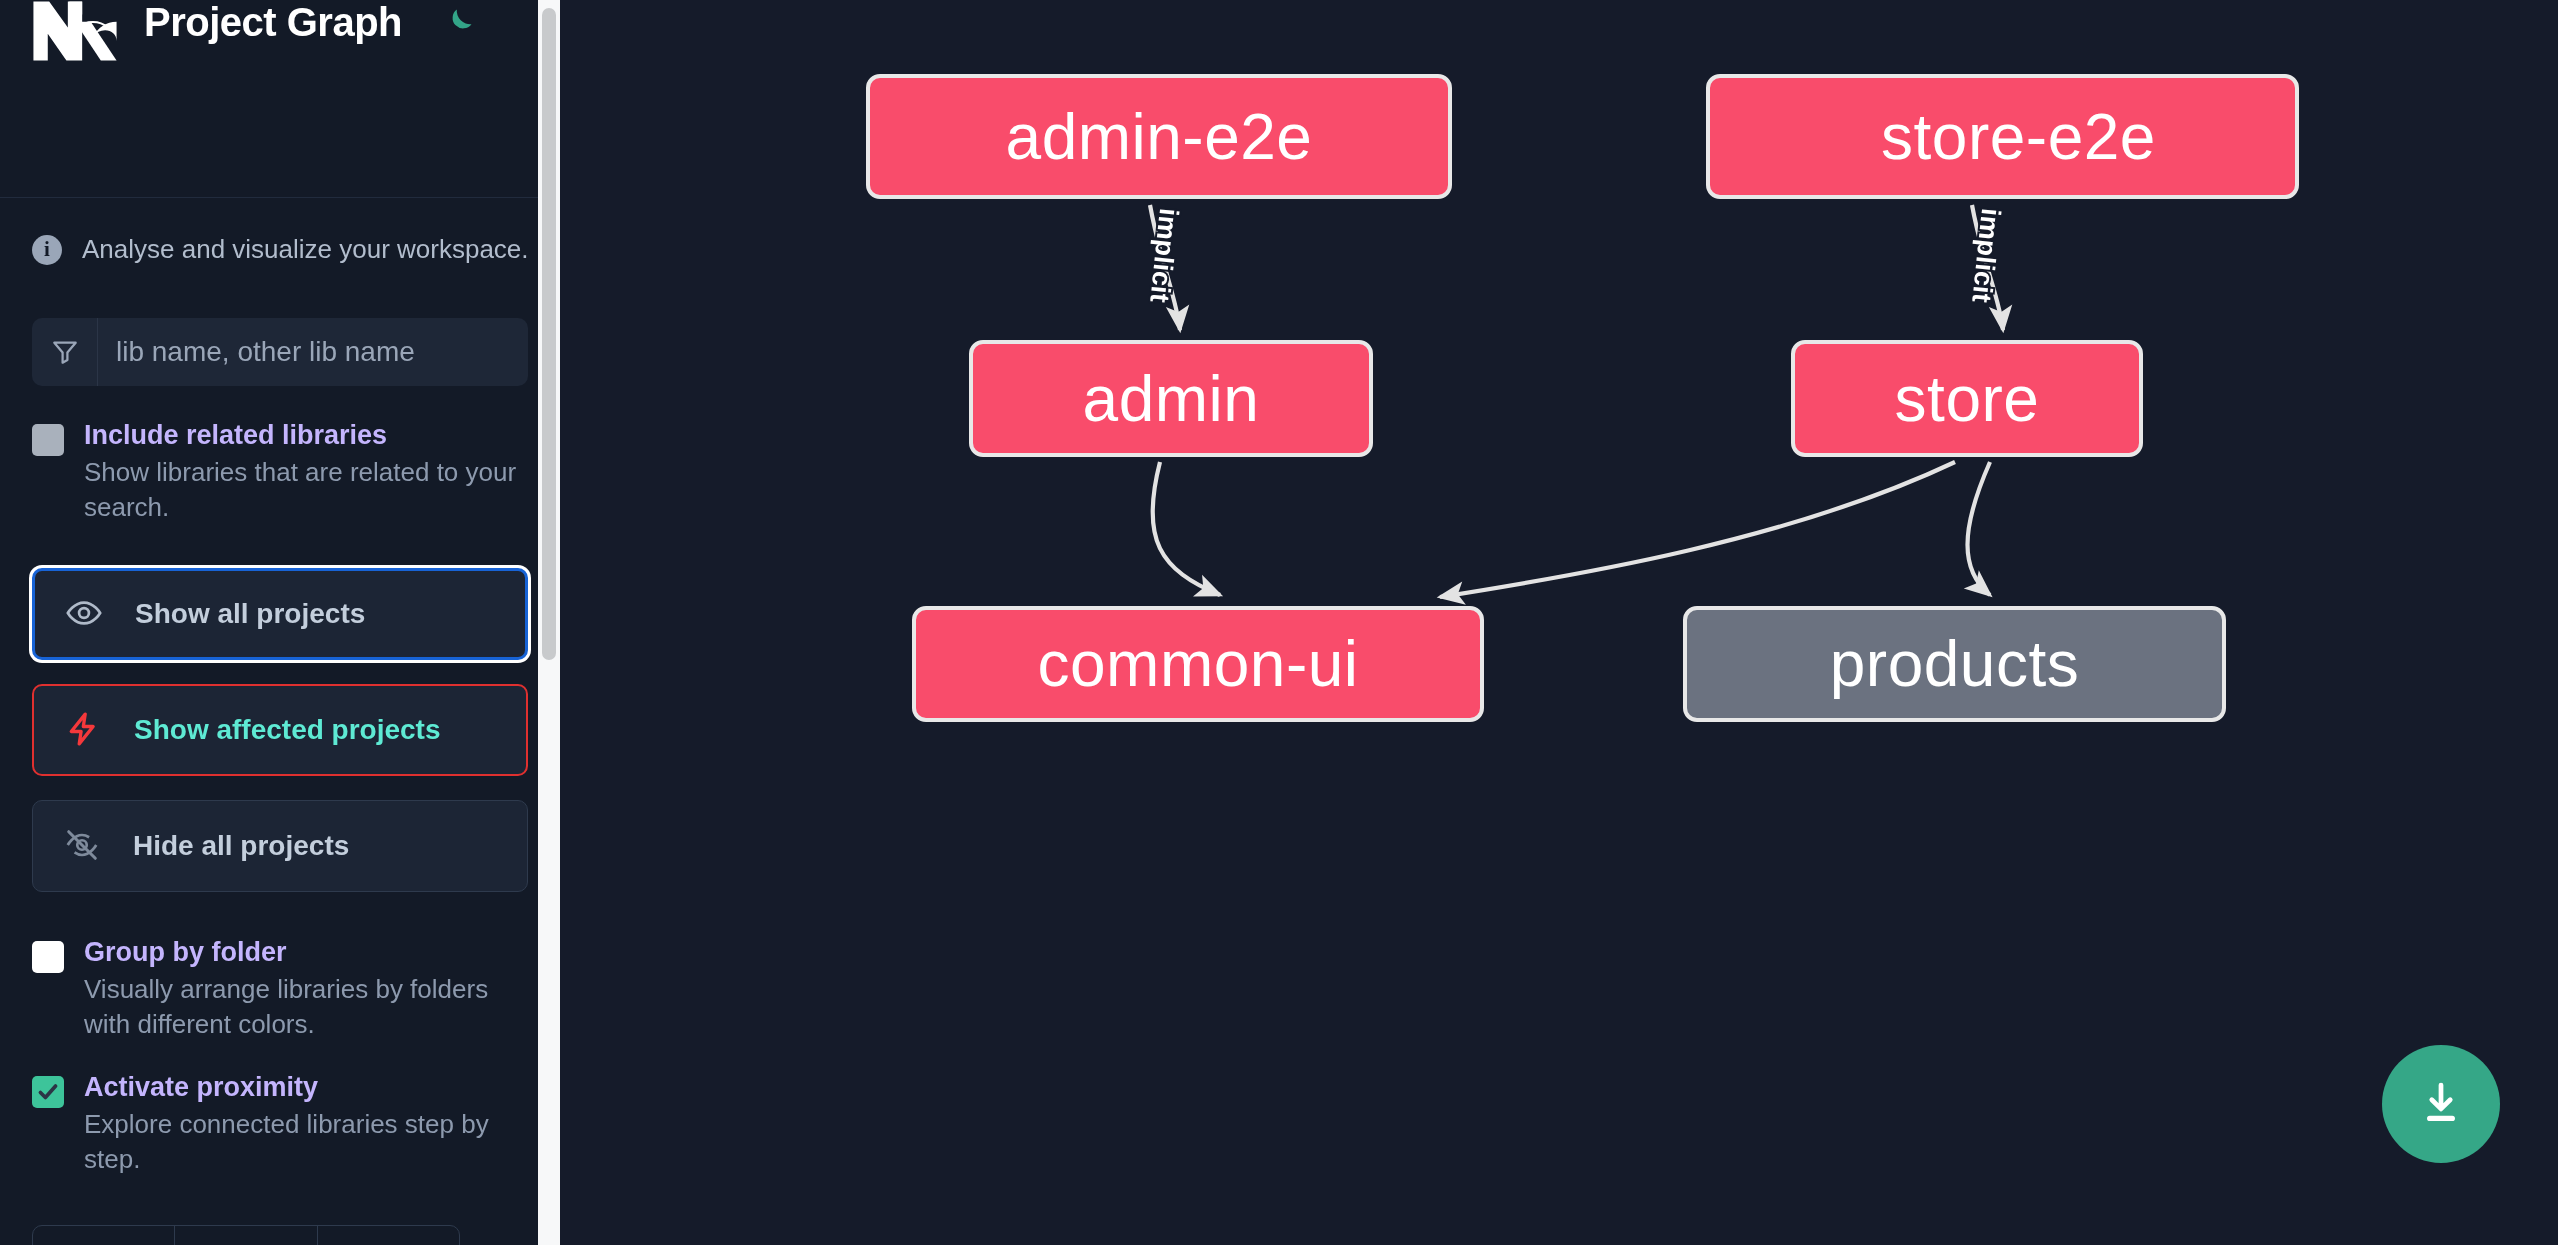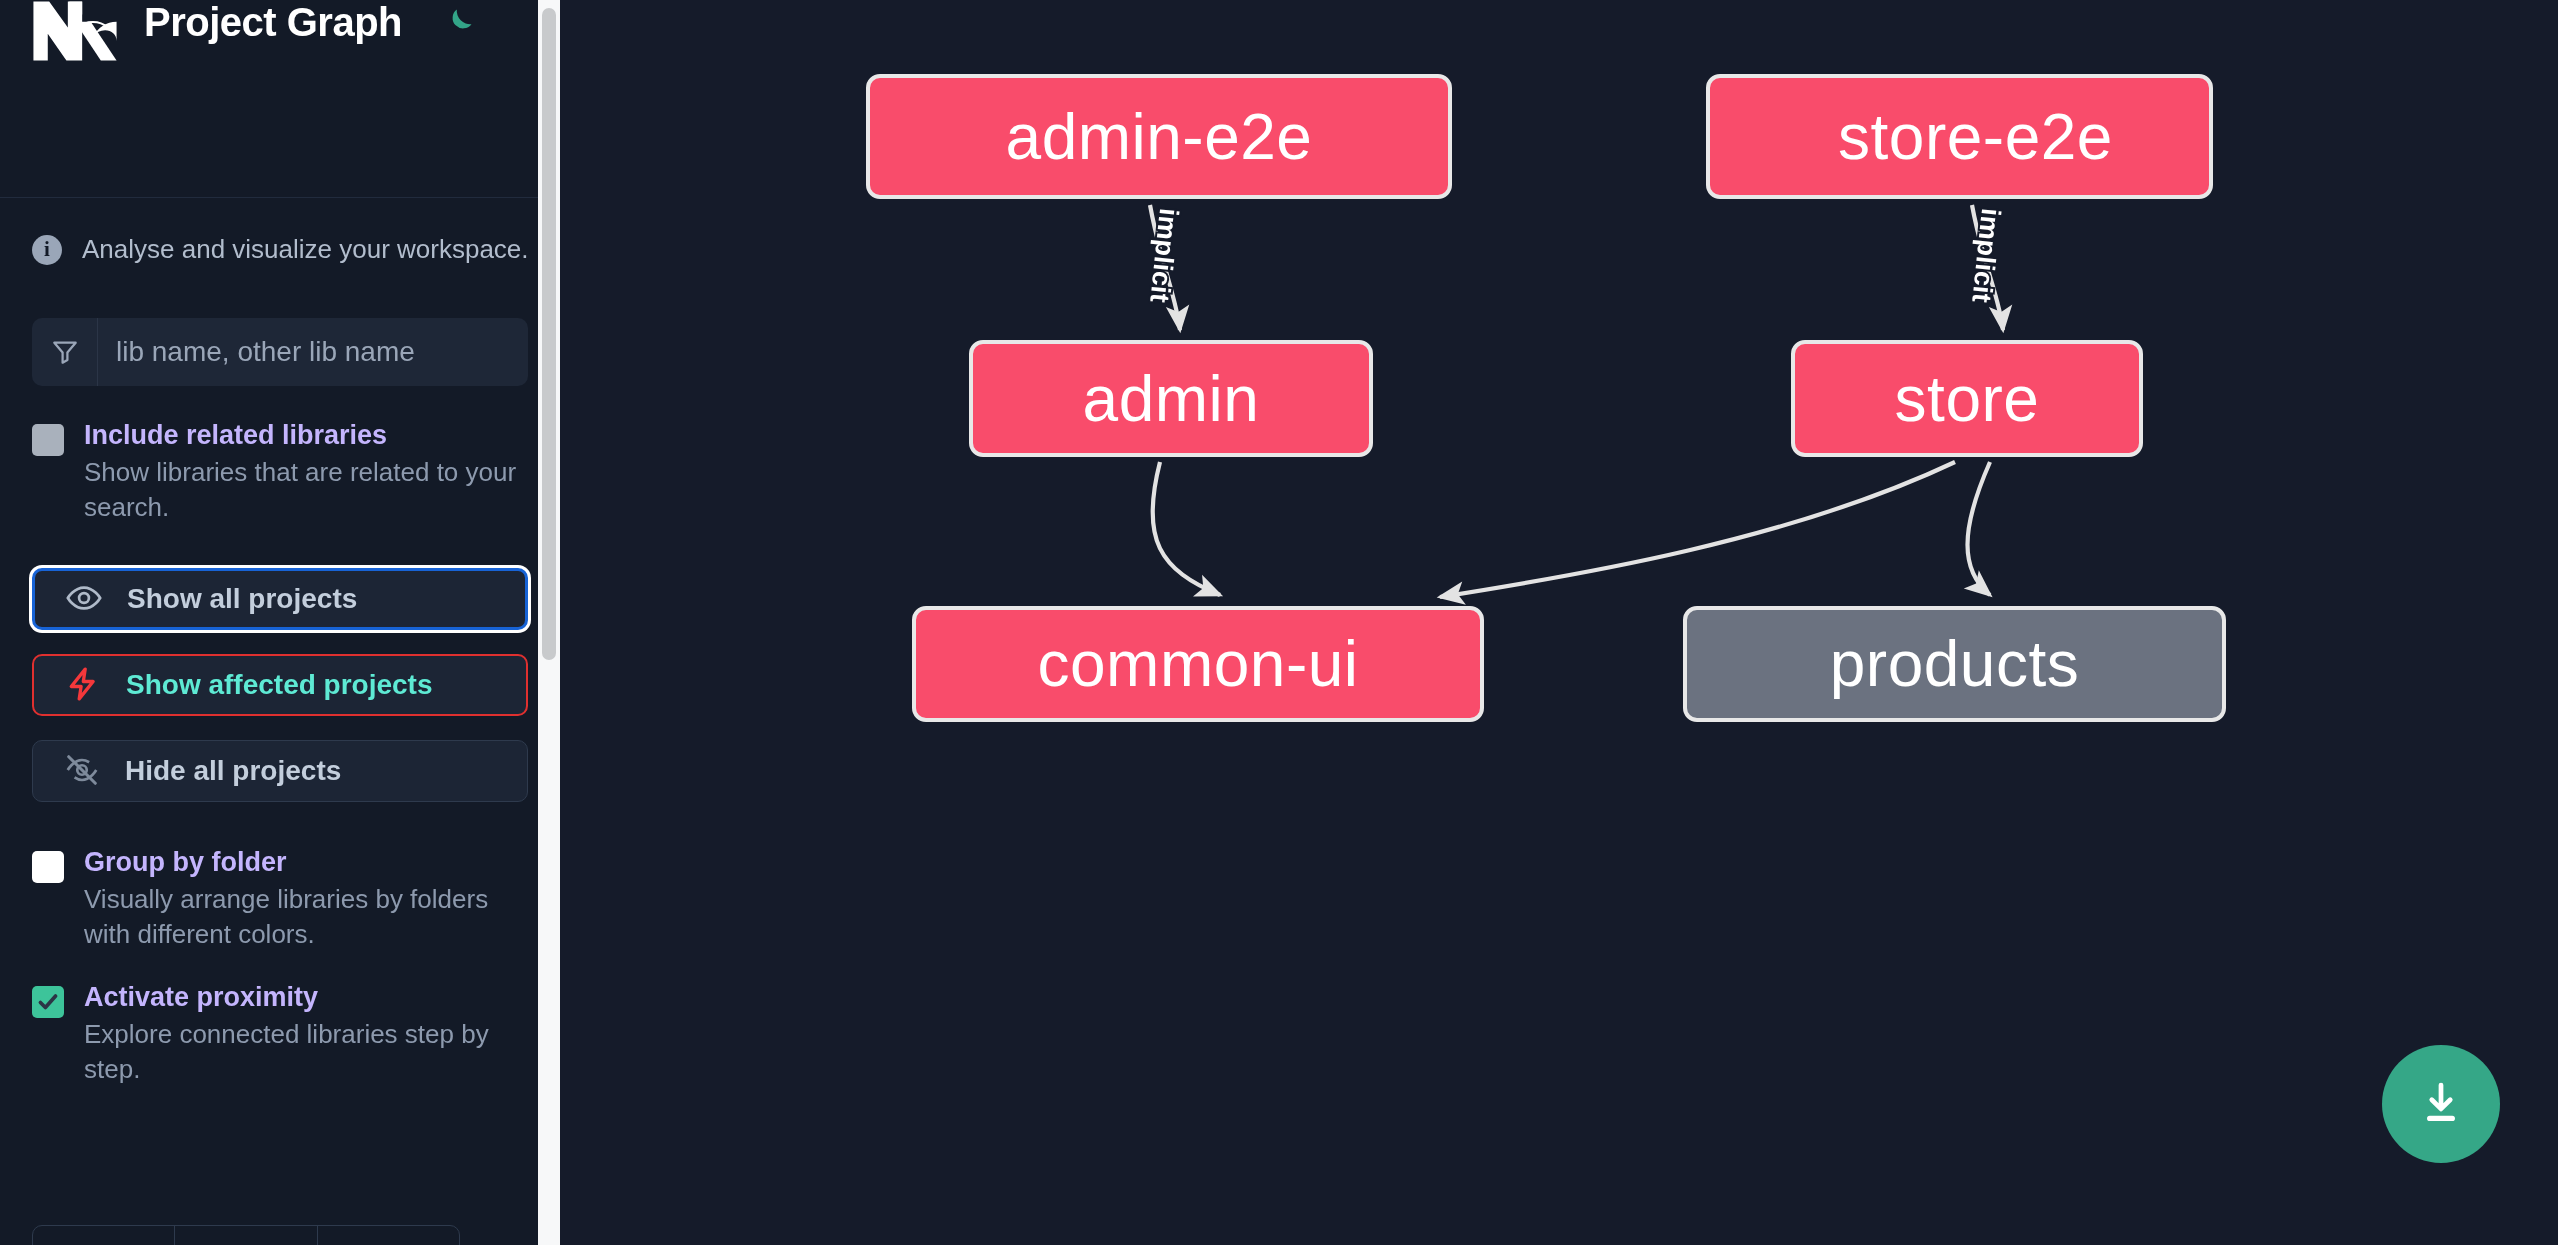--- a/index.html
+++ b/index.html
@@ -96,26 +96,26 @@
   }
   .chk-desc {
     font-size: 26px; color: #8D9AAE; line-height: 1.32;
     margin-top: 4px; max-width: 440px;
   }
 
   
   .btn-stack { margin-top: 44px; display: flex; flex-direction: column; gap: 24px; }
   .gbtn {
     position: relative;
-    height: 62px;
+    height: 92px;
     background: #1C2535;
     border: 1px solid #2E3A4D;
     border-radius: 10px;
     display: flex; align-items: center;
-    padding-left: 30px; gap: 24px;
+    padding-left: 30px; gap: 32px;
     cursor: pointer;
     font-family: "Liberation Sans", sans-serif;
   }
   .gbtn .lbl { font-size: 28px; font-weight: 700; color: #C3CEDC; white-space: nowrap; }
   .gbtn.focused {
     border: 3px solid #1763D6;
     box-shadow: 0 0 0 3px #FFFFFF;
   }
   .gbtn.danger { border: 2px solid #E0302F; }
   .gbtn.danger .lbl { color: #5eead4; font-weight: 700; }
@@ -313,21 +313,21 @@
         <path d="M 1430 462 C 1400 530, 1400 570, 1430 595"></path>
       </g>
     </svg>
 
     <div class="edge-label" style="left:624px; top:210px; transform: rotate(96deg);">implicit</div>
     <div class="edge-label" style="left:1446px; top:210px; transform: rotate(96deg);">implicit</div>
 
     <div class="node" style="left:306px; top:74px; width:586px; height:125px; background:#F94C6B;">
       <span class="ntext">admin-e2e</span>
     </div>
-    <div class="node" style="left:1146px; top:74px; width:507px; height:125px; background:#F94C6B;padding-left:32px;">
+    <div class="node" style="left:1146px; top:74px; width:593px; height:125px; background:#F94C6B;padding-left:32px;">
       <span class="ntext">store-e2e</span>
     </div>
     <div class="node" style="left:409px; top:340px; width:404px; height:117px; background:#F94C6B;">
       <span class="ntext">admin</span>
     </div>
     <div class="node" style="left:1231px; top:340px; width:352px; height:117px; background:#F94C6B;">
       <span class="ntext">store</span>
     </div>
     <div class="node" style="left:352px; top:606px; width:572px; height:116px; background:#F94C6B;">
       <span class="ntext">common-ui</span>

